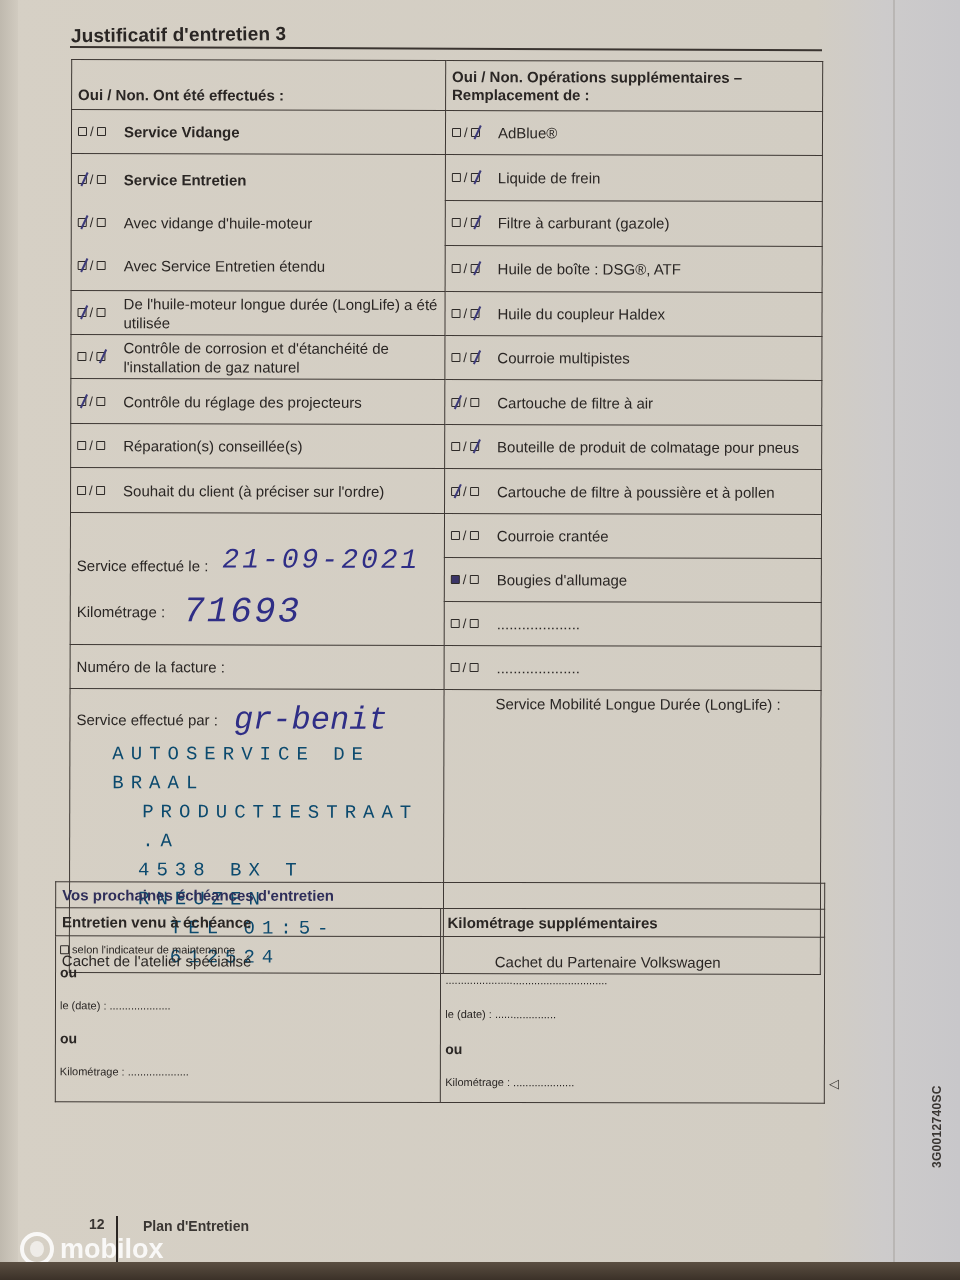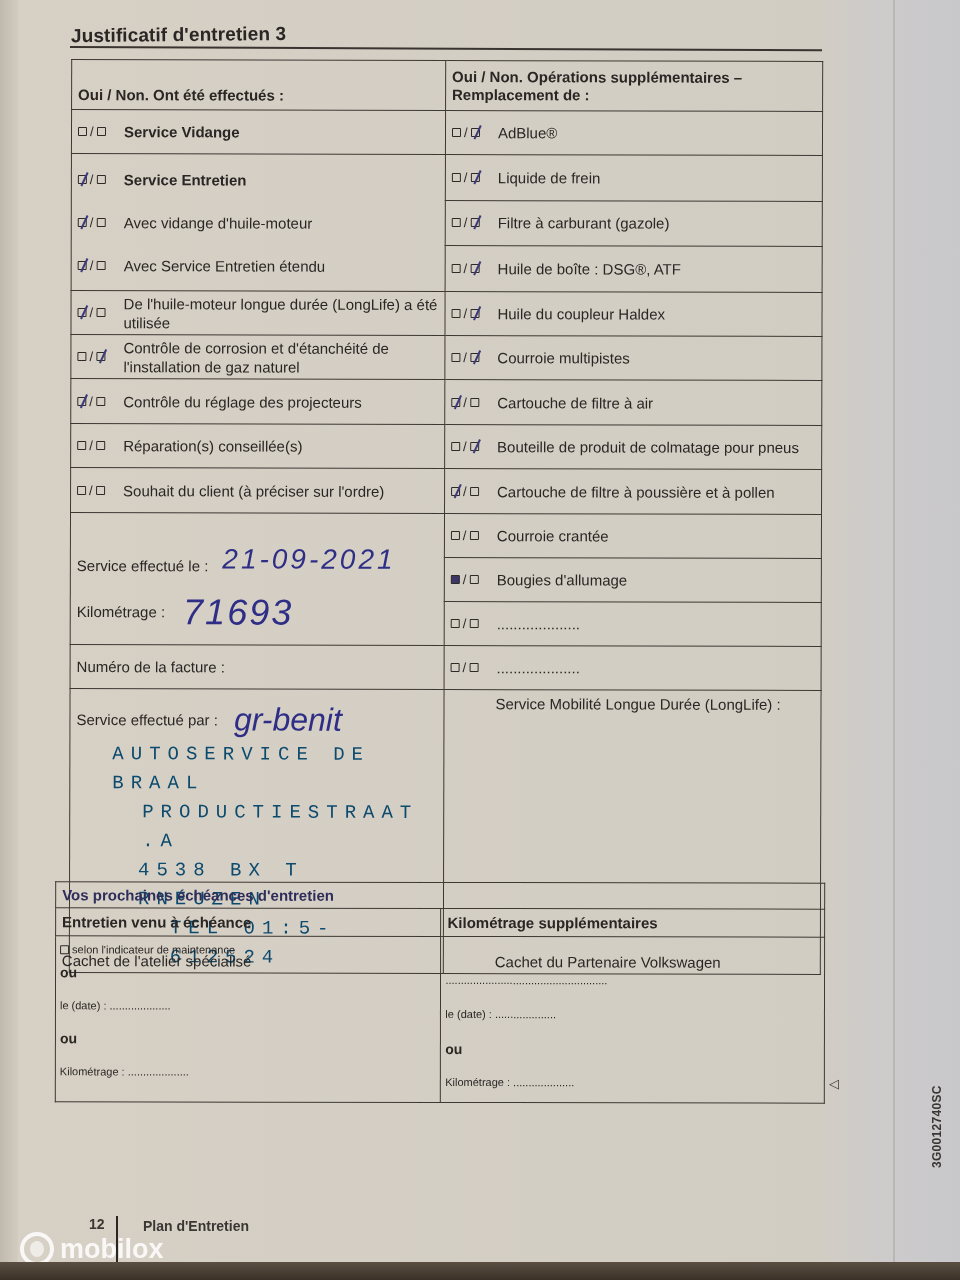--- a/index.html
+++ b/index.html
@@ -53,21 +53,21 @@
     .cb.checked::after {
       content: ""; position: absolute; left: -3px; top: -6px;
       width: 8px; height: 15px; border-right: 2.5px solid #3c3a7a;
       transform: rotate(25deg);
     }
     .cb.filled { background: #3b3568; }
     .slash { color: #2e2a28; }
     .lbl { line-height: 19px; }
     .lbl.bold { font-weight: bold; }
     .handwriting {
-      font-family: Liberation Sans, sans-serif; font-style: italic;
+      font-family: Liberation Mono, monospace; font-style: italic;
       color: #2f2e86; font-weight: normal;
     }
     .hw-date { font-size: 28px; letter-spacing: 3px; margin-left: 6px; }
     .hw-km { font-size: 36px; letter-spacing: 2px; margin-left: 10px; }
     .hw-name { font-size: 32px; margin-left: 8px; }
     .stamp {
       font-family: Liberation Mono, monospace;
       font-size: 19px; letter-spacing: 7px; color: #0c4a6e;
       line-height: 29px; margin-left: 36px;
     }

